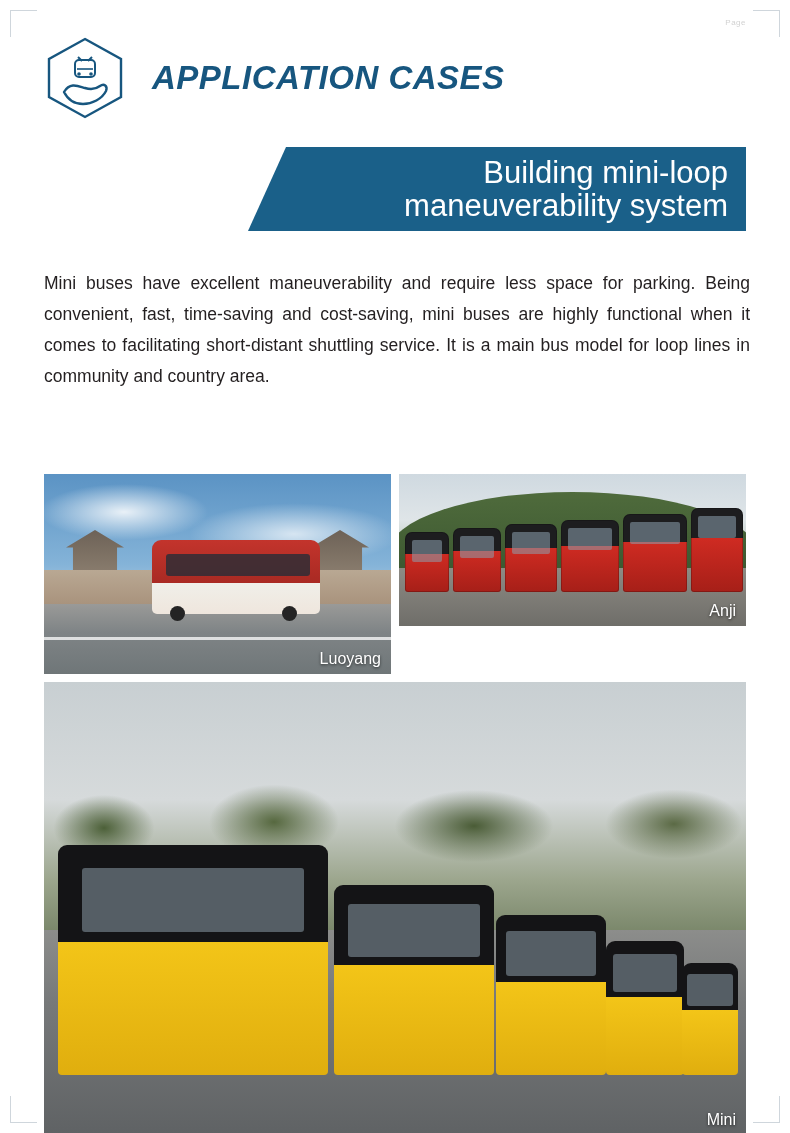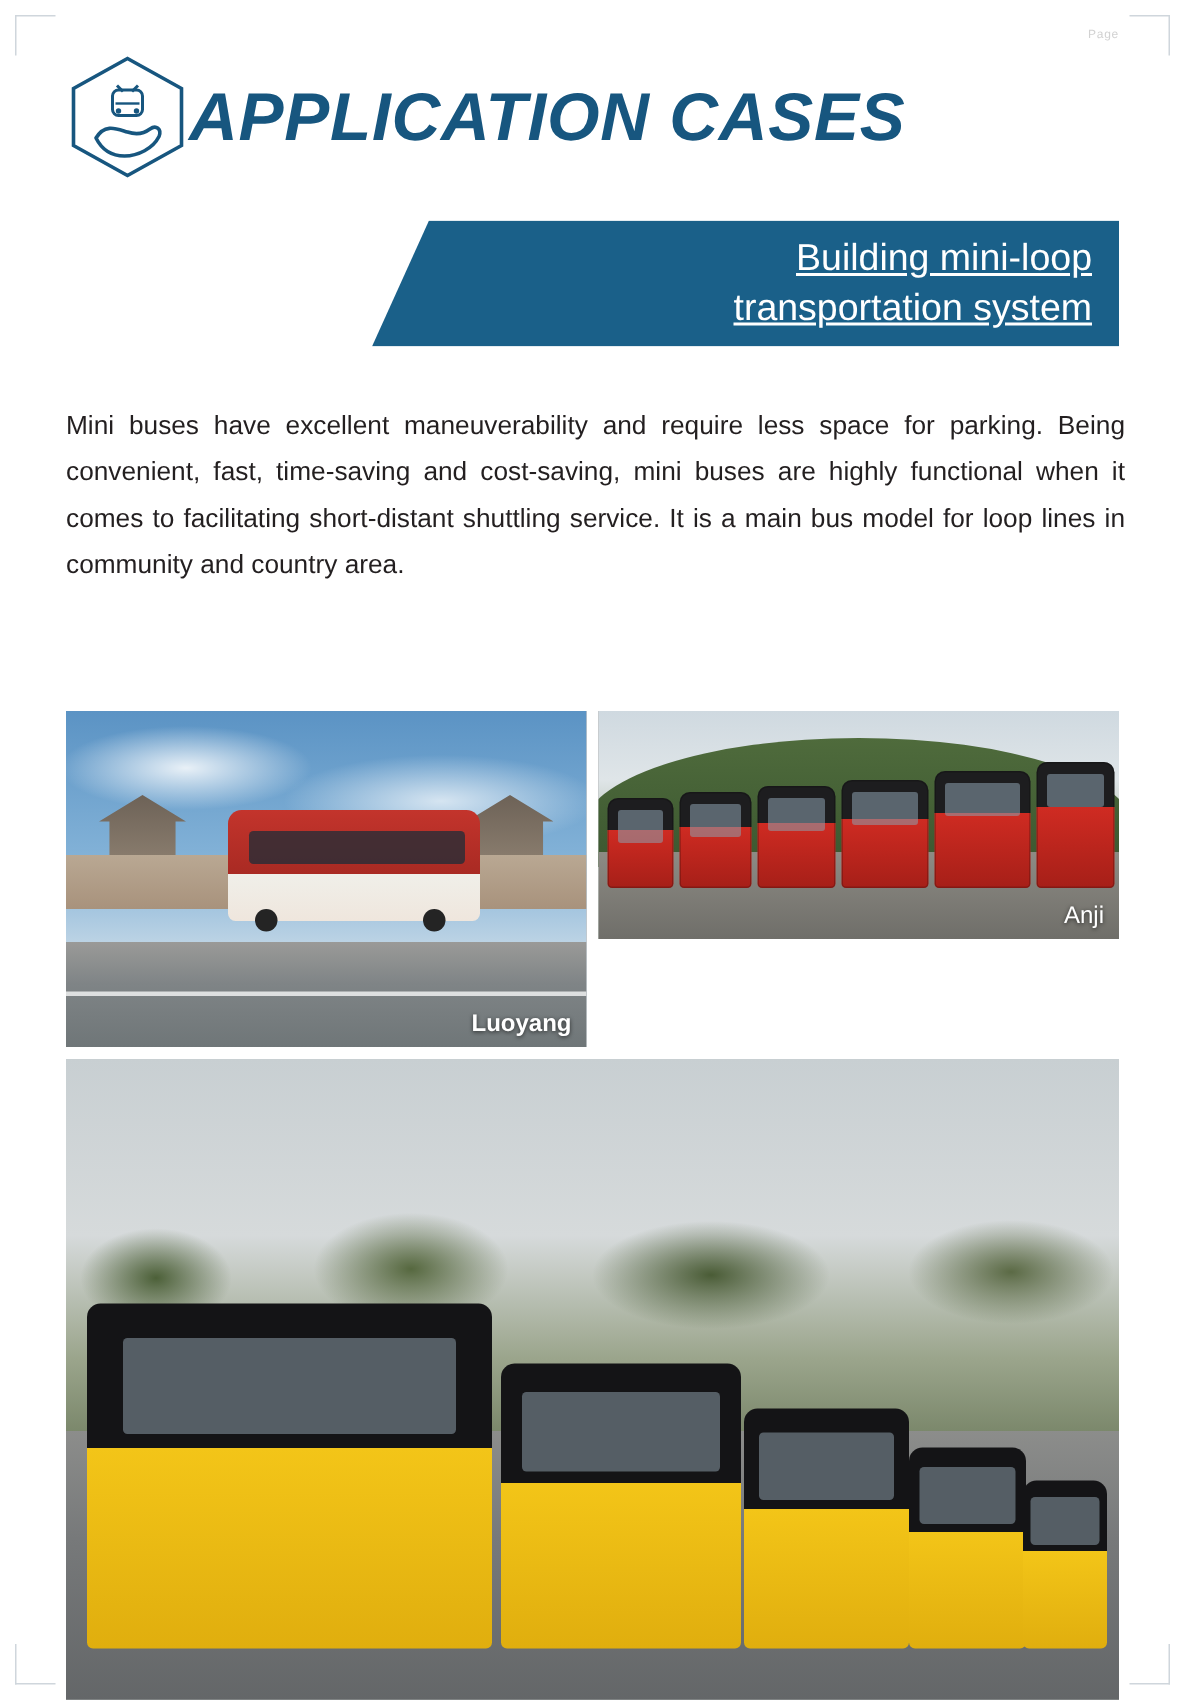--- a/index.html
+++ b/index.html
@@ -53,21 +53,22 @@
     align-items: center;
   }
   .hex-badge {
     width: 82px;
     height: 84px;
     flex: 0 0 82px;
     position: relative;
   }
   .hex-badge svg { display: block; }
   .header-title {
-    font-size: 45px;
+    margin-left: 26px;
+    font-size: 33px;
     font-weight: bold;
     font-style: italic;
     color: #17567f;
     letter-spacing: 0.5px;
     white-space: nowrap;
   }
 
   
   .banner-wrap {
     position: absolute;
@@ -84,25 +85,24 @@
     clip-path: polygon(38px 0, 100% 0, 100% 100%, 0 100%);
     display: flex;
     flex-direction: column;
     align-items: flex-end;
     justify-content: center;
     padding-right: 18px;
     box-sizing: border-box;
   }
   .banner-line {
     color: #ffffff;
-    font-size: 25px;
+    font-size: 31px;
     line-height: 33px;
     text-align: left;
     white-space: nowrap;
-    text-decoration: underline;
   }
 
   
   .paragraph {
     position: absolute;
     top: 268px;
     left: 44px;
     width: 706px;
     font-size: 17.5px;
     line-height: 31px;
@@ -128,21 +128,21 @@
   }
   .photo .caption {
     position: absolute;
     right: 10px;
     bottom: 6px;
     color: #ffffff;
     font-size: 16px;
     text-shadow: 0 1px 3px rgba(0,0,0,0.65);
     z-index: 7;
   }
-  .photo-luoyang { width: 347px; height: 224px; font-weight: bold; }
+  .photo-luoyang { width: 347px; height: 200px; }
   .photo-anji    { width: 347px; height: 152px; }
   .photo-wuhu    { width: 702px; height: 453px; margin-top: 8px; }
 
   
   .sky-luoyang {
     position: absolute; inset: 0;
     background:
       radial-gradient(ellipse 120px 40px at 80px 38px, rgba(255,255,255,0.85), rgba(255,255,255,0) 70%),
       radial-gradient(ellipse 150px 44px at 250px 60px, rgba(255,255,255,0.7), rgba(255,255,255,0) 70%),
       linear-gradient(#5b93c4 0%, #84b3d8 45%, #c3d7e6 72%, #d8e2e8 100%);
@@ -255,21 +255,21 @@
         <circle cx="47" cy="38" r="1.8" fill="#17567f"></circle>
         <path d="M20 56 C26 46 34 50 41 52 C47 54 52 53 56 50 C60 47 64 50 62 55 C58 63 48 68 39 68 C31 68 24 64 20 56 Z" fill="none" stroke="#17567f" stroke-width="2.4" stroke-linejoin="round"></path>
       </svg>
     </div>
     <div class="header-title">APPLICATION CASES</div>
   </div>
 
   <div class="banner-wrap">
     <div class="banner">
       <div class="banner-line">Building mini-loop</div>
-      <div class="banner-line">transportation system</div>
+      <div class="banner-line">maneuverability system</div>
     </div>
   </div>
 
   <div class="paragraph">Mini buses have excellent maneuverability and require less space for parking. Being convenient, fast, time-saving and cost-saving, mini buses are highly functional when it comes to facilitating short-distant shuttling service. It is a main bus model for loop lines in community and country area.</div>
 
   <div class="photos">
     <div class="photo-row">
 
       <div class="photo photo-luoyang">
         <div class="sky-luoyang"></div>

